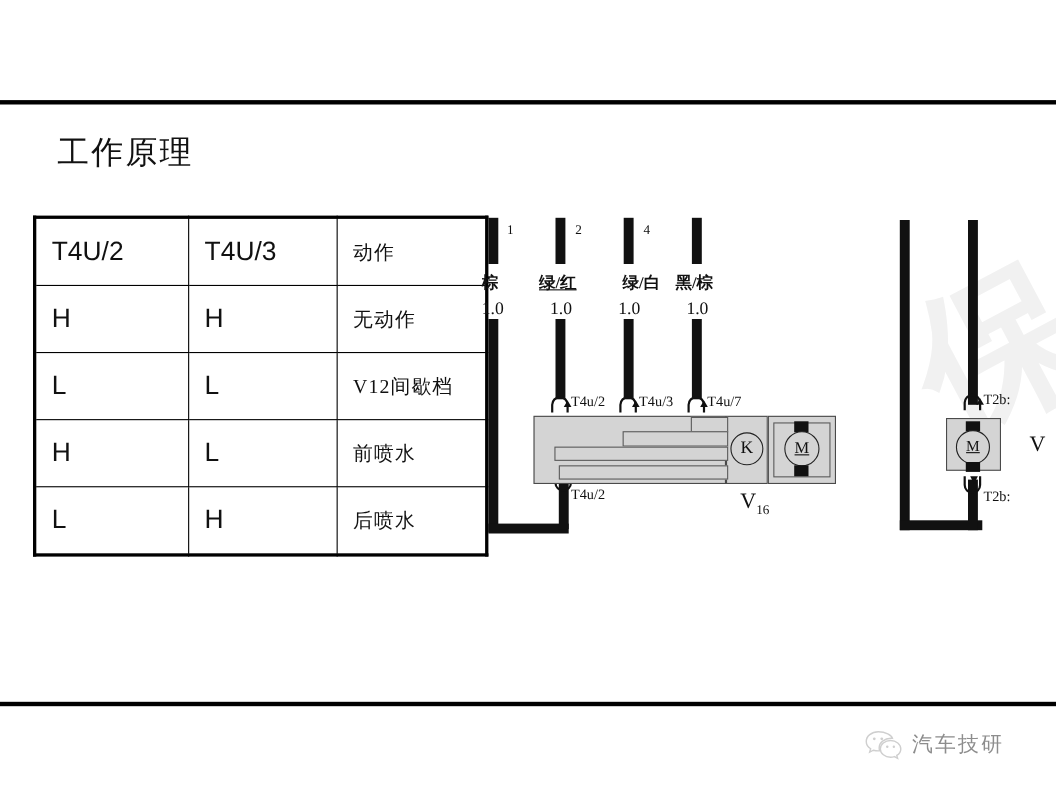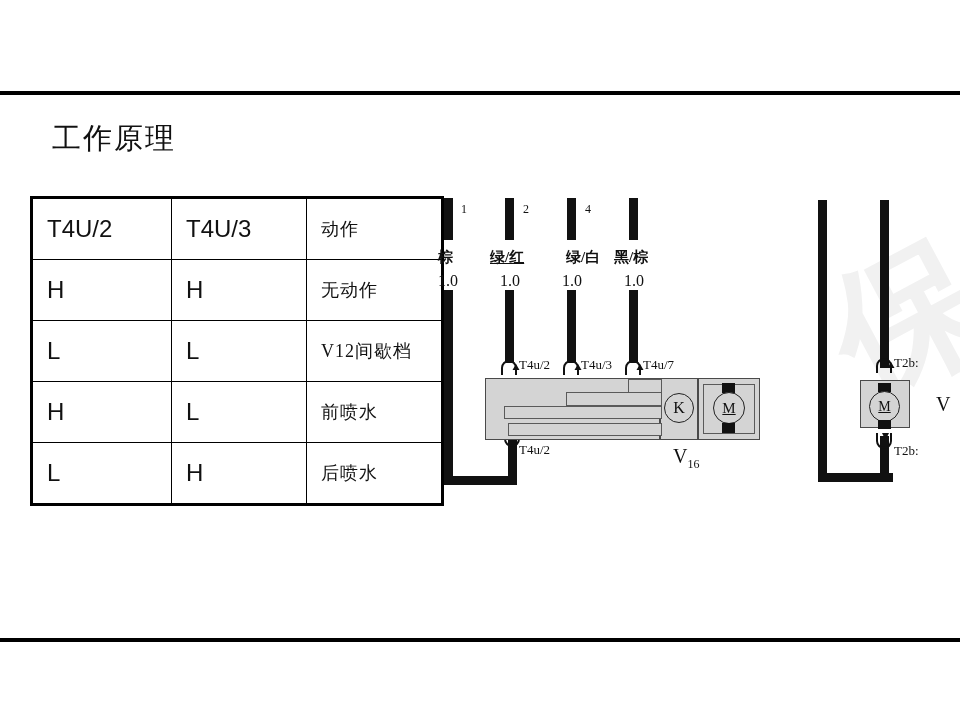--- a/index.html
+++ b/index.html
@@ -351,14 +351,25 @@
     <svg class="hook" style="left:85px; top:251px;" width="20" height="18" viewBox="0 0 20 18">
       <path d="M2 2 L2 10 A7 7 0 0 0 16 10 L16 2" fill="none" stroke="#111" stroke-width="2"></path>
       <path d="M7 2 L14 2 L10.5 9 Z" fill="#111"></path>
     </svg>
 
     <div class="term-label" style="left:104px; top:175px;">T2b:</div>
     <div class="term-label" style="left:104px; top:263px;">T2b:</div>
     <div class="comp-label" style="left:146px; top:213px;">V</div>
   </div>
 
+  <div class="footer-brand">
+    <svg width="34" height="28" viewBox="0 0 34 28">
+      <path d="M12.5 2.2 C6.3 2.2 1.5 6.2 1.5 11 c0 2.7 1.6 5.1 4 6.7 l-0.9 3.1 3.4-1.8 c1.4 0.4 2.9 0.6 4.5 0.6 0.4 0 0.8 0 1.2-0.05 -0.3-0.85-0.45-1.75-0.45-2.65 0-4.8 4.8-8.7 10.8-8.7 0.45 0 0.9 0.03 1.3 0.08 C24.5 5.3 19.1 2.2 12.5 2.2 z" fill="none" stroke="#cfcfcf" stroke-width="1.3"></path>
+      <circle cx="8.8" cy="8.6" r="1.25" fill="#cfcfcf"></circle>
+      <circle cx="15.6" cy="8.6" r="1.25" fill="#cfcfcf"></circle>
+      <path d="M23.6 10.2 c-5.1 0-9.3 3.4-9.3 7.6 0 4.2 4.2 7.6 9.3 7.6 1.2 0 2.4-0.2 3.5-0.55 l2.9 1.5 -0.75-2.6 c2.2-1.4 3.65-3.5 3.65-5.95 0-4.2-4.2-7.6-9.3-7.6 z" fill="none" stroke="#cfcfcf" stroke-width="1.3"></path>
+      <circle cx="20.6" cy="15.8" r="1.1" fill="#cfcfcf"></circle>
+      <circle cx="26.6" cy="15.8" r="1.1" fill="#cfcfcf"></circle>
+    </svg>
+    <span class="footer-text">汽车技研</span>
+  </div>
 
 </div>
 
 </body></html>

